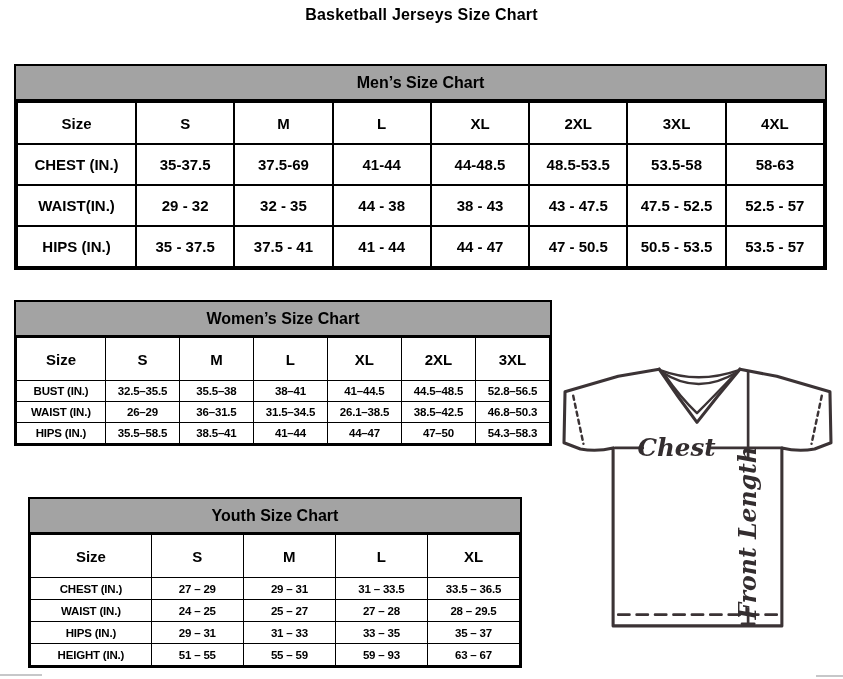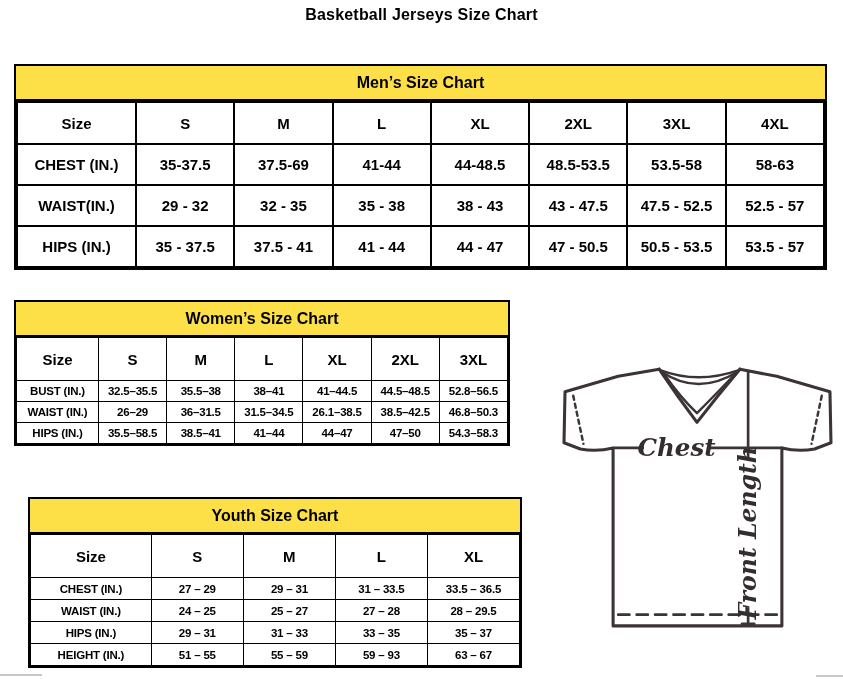--- a/index.html
+++ b/index.html
@@ -8,36 +8,36 @@
     font-family:"Liberation Sans", sans-serif; color:#000;
     overflow:hidden;
   }
   .page-title {
     position:absolute; top:6px; left:0; width:100%;
     text-align:center; font-size:16px; font-weight:bold; letter-spacing:.2px;
     margin:0;
   }
   .tbl-section { position:absolute; border:2px solid #000; background:#fff; box-sizing:border-box; }
   .tbl-title {
-    background:#fde047; border-bottom:2px solid #000;
+    background:#a3a3a3; border-bottom:2px solid #000;
     text-align:center; font-weight:bold; font-size:16px;
     padding:8px 0 7px 0;
   }
   table { width:100%; border-collapse:collapse; table-layout:fixed; }
   th, td { text-align:center; font-weight:bold; vertical-align:middle; padding:0; }
 
   
   .mens { left:14px; top:64px; width:813px; }
   .mens th, .mens td { border:2px solid #000; font-size:15px; }
   .mens thead th { height:40px; }
   .mens tbody th, .mens tbody td { height:39px; }
   .mens thead th:first-child { width:14.5%; }
 
   
-  .womens { left:14px; top:300px; width:496px; }
+  .womens { left:14px; top:300px; width:538px; }
   .womens th, .womens td { border:1px solid #000; }
   .womens thead th { height:42px; font-size:15px; }
   .womens tbody th, .womens tbody td { height:20px; font-size:11.5px; letter-spacing:-.2px; }
   .womens thead th:first-child { width:16.5%; }
 
   
   .youth { left:14px; top:497px; width:494px;margin-left:14px; }
   .youth th, .youth td { border:1px solid #000; }
   .youth thead th { height:42px; font-size:15px; }
   .youth tbody th, .youth tbody td { height:21px; font-size:11.5px; letter-spacing:-.2px; }
@@ -86,21 +86,21 @@
             <td>41-44</td>
             <td>44-48.5</td>
             <td>48.5-53.5</td>
             <td>53.5-58</td>
             <td>58-63</td>
           </tr>
           <tr>
             <th>WAIST(IN.)</th>
             <td>29 - 32</td>
             <td>32 - 35</td>
-            <td>35 - 38</td>
+            <td>44 - 38</td>
             <td>38 - 43</td>
             <td>43 - 47.5</td>
             <td>47.5 - 52.5</td>
             <td>52.5 - 57</td>
           </tr>
           <tr>
             <th>HIPS (IN.)</th>
             <td>35 - 37.5</td>
             <td>37.5 - 41</td>
             <td>41 - 44</td>

